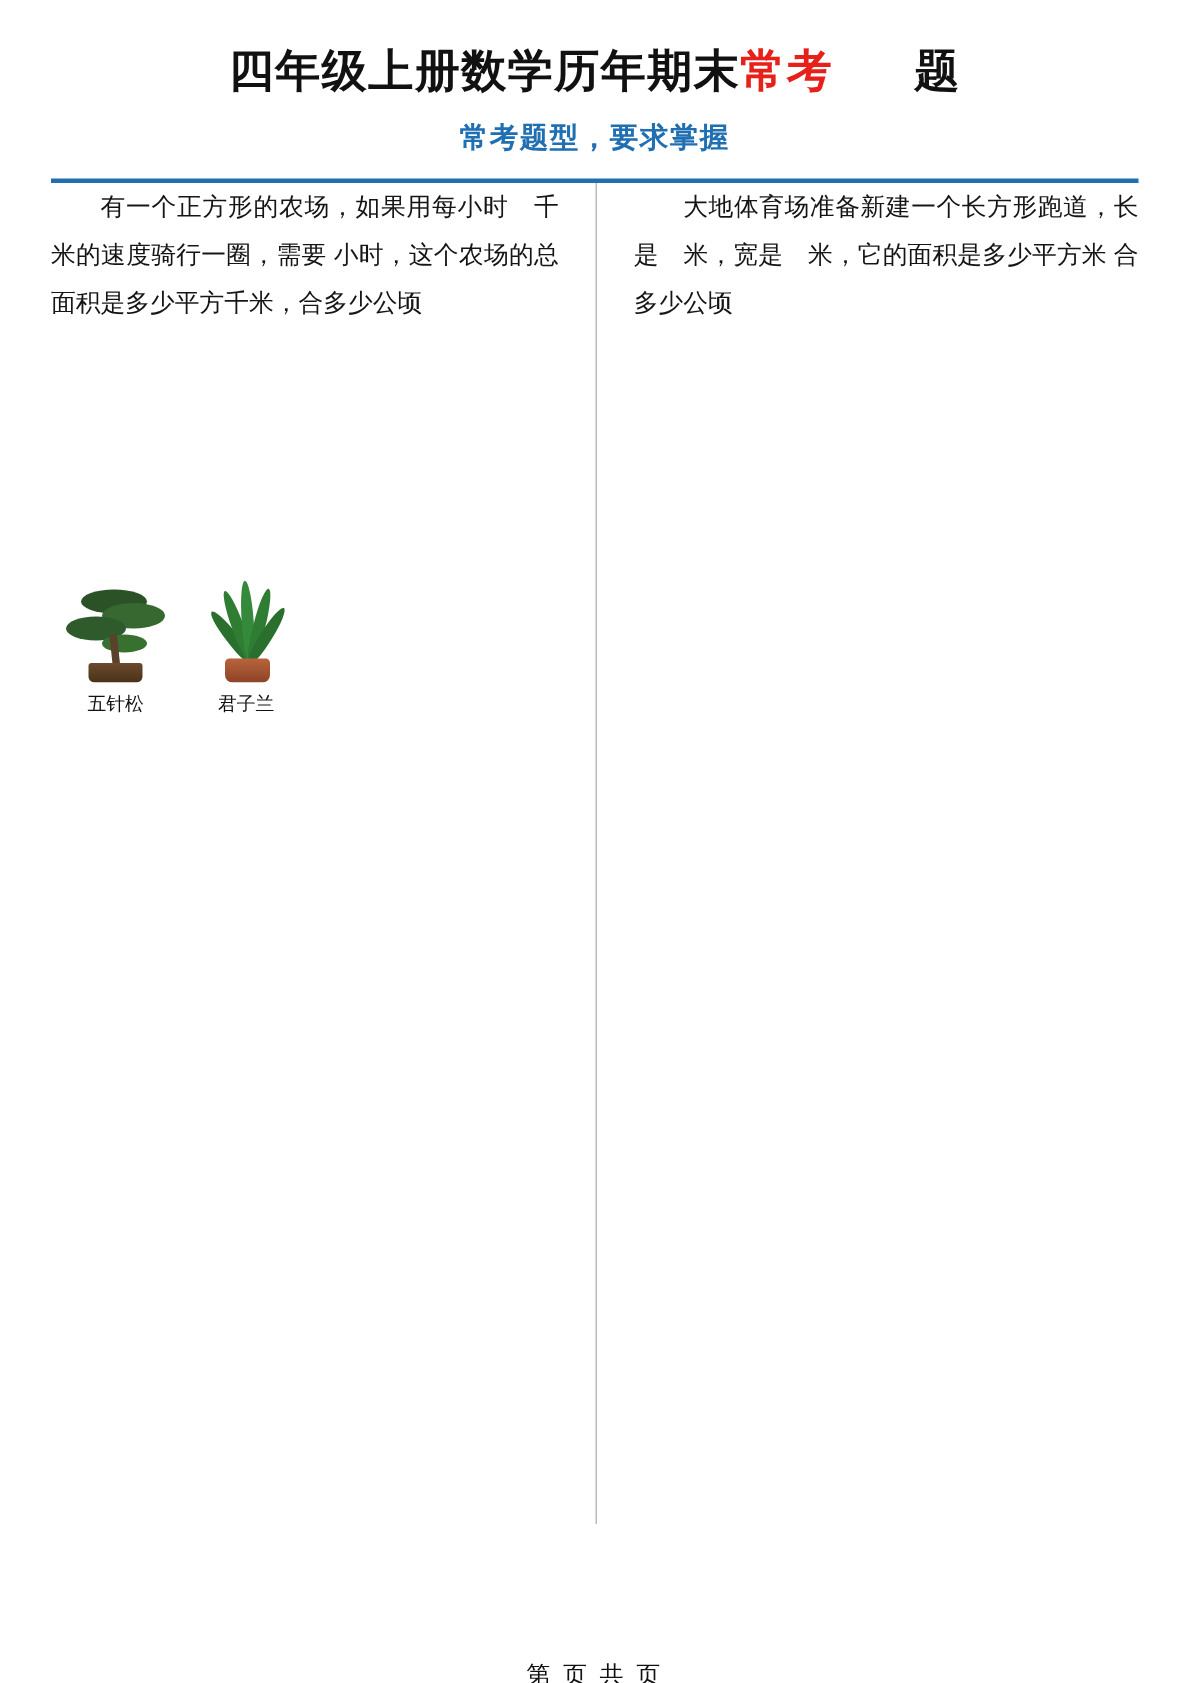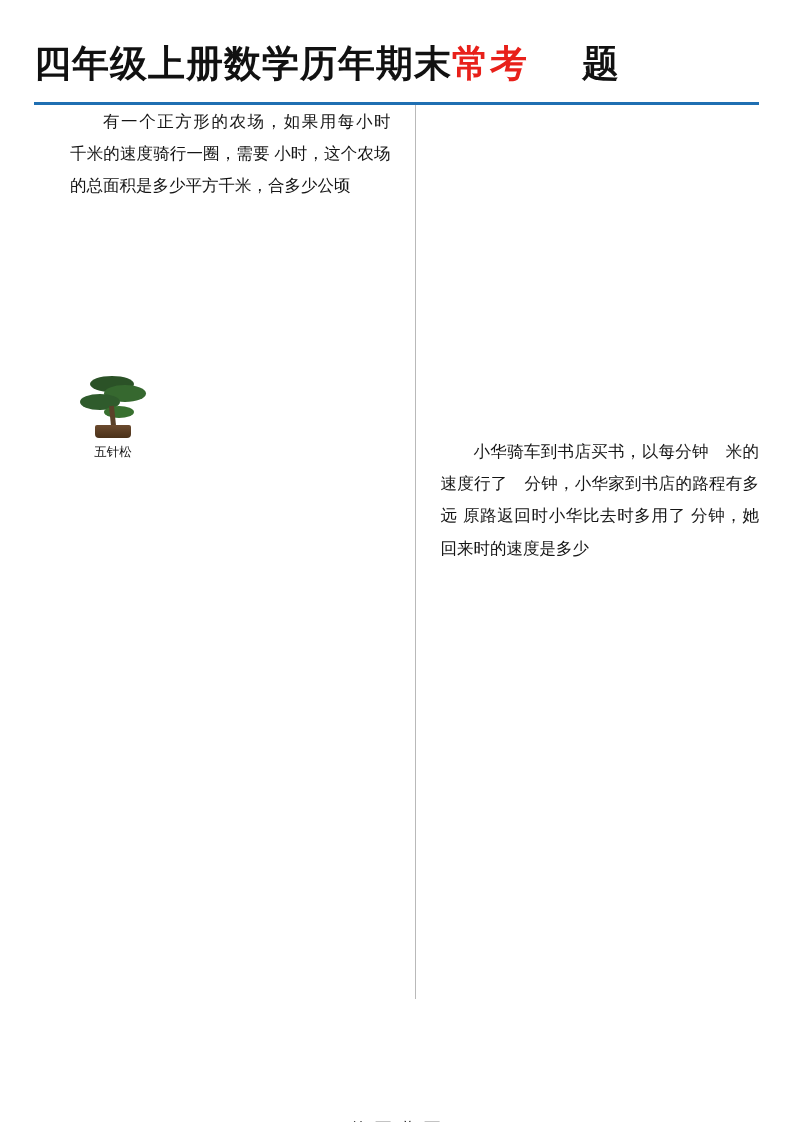--- a/index.html
+++ b/index.html
@@ -17,22 +17,23 @@
   }
   .page {
     width: 793px;
     height: 1122px;
     position: relative;
     box-sizing: border-box;
     padding: 0 34px;
   }
   
   .title-row {
-    margin-top: 40px;
-    font-size: 37px;
+    margin-top: 28px;
+    text-align: center;
+    font-size: 30px;
     font-weight: bold;
     letter-spacing: 1px;
     line-height: 1.3;
     white-space: nowrap;
   }
   .title-main { color: #111111; }
   .title-accent { color: #e8201a; }
   .title-tail { color: #111111; }
   .gap-space { display: inline-block; width: 54px; }
 
@@ -51,21 +52,20 @@
     background: #1f6fb2;
     width: 100%;
   }
 
   
   .columns {
     position: relative;
     margin-top: 0;
     height: 928px;
     display: flex;
-    margin-left: 36px;
   }
   .divider {
     position: absolute;
     left: 50%;
     top: 0;
     bottom: 34px;
     width: 1px;
     background: #b9b9b9;
   }
   .col {
@@ -181,20 +181,21 @@
 </style>
 </head>
 <body>
 
 <div class="page">
 
   <div class="title-row">
     <span class="title-main">四年级上册数学历年期末</span><span class="title-accent">常考</span><span class="gap-space"></span><span class="title-tail">题</span>
   </div>
 
+  <div class="subtitle">常考题型，要求掌握</div>
 
   <div class="rule"></div>
 
   <div class="columns">
     <div class="divider"></div>
 
     <div class="col col-left">
       <div class="q">有一个正方形的农场，如果用每小时　千米的速度骑行一圈，需要 小时，这个农场的总面积是多少平方千米，合多少公顷</div>
 
       <div class="sp-a"></div>
@@ -205,31 +206,42 @@
           <div class="plant-art">
             <div class="bonsai-canopy bc3"></div>
             <div class="bonsai-canopy bc2"></div>
             <div class="bonsai-canopy bc1"></div>
             <div class="bonsai-canopy bc4"></div>
             <div class="bonsai-trunk"></div>
             <div class="bonsai-pot"></div>
           </div>
           <div class="plant-caption">五针松</div>
         </div>
+        <div class="plant">
+          <div class="plant-art">
+            <div class="leaf l1"></div>
+            <div class="leaf l2"></div>
+            <div class="leaf l3"></div>
+            <div class="leaf l4"></div>
+            <div class="leaf l5"></div>
+            <div class="clivia-pot"></div>
+          </div>
+          <div class="plant-caption">君子兰</div>
+        </div>
       </div>
 
       <div class="sp-c"></div>
 
     </div>
 
     <div class="col col-right">
+      <div class="q">大地体育场准备新建一个长方形跑道，长是　米，宽是　米，它的面积是多少平方米 合多少公顷</div>
 
       <div class="sp-d"></div>
 
-      <div class="q">小华骑车到书店买书，以每分钟　米的速度行了　分钟，小华家到书店的路程有多远 原路返回时小华比去时多用了 分钟，她回来时的速度是多少</div>
 
       <div class="sp-c"></div>
 
     </div>
   </div>
 
   <div class="footer">第 页 共  页</div>
 </div>
 
 </body></html>

